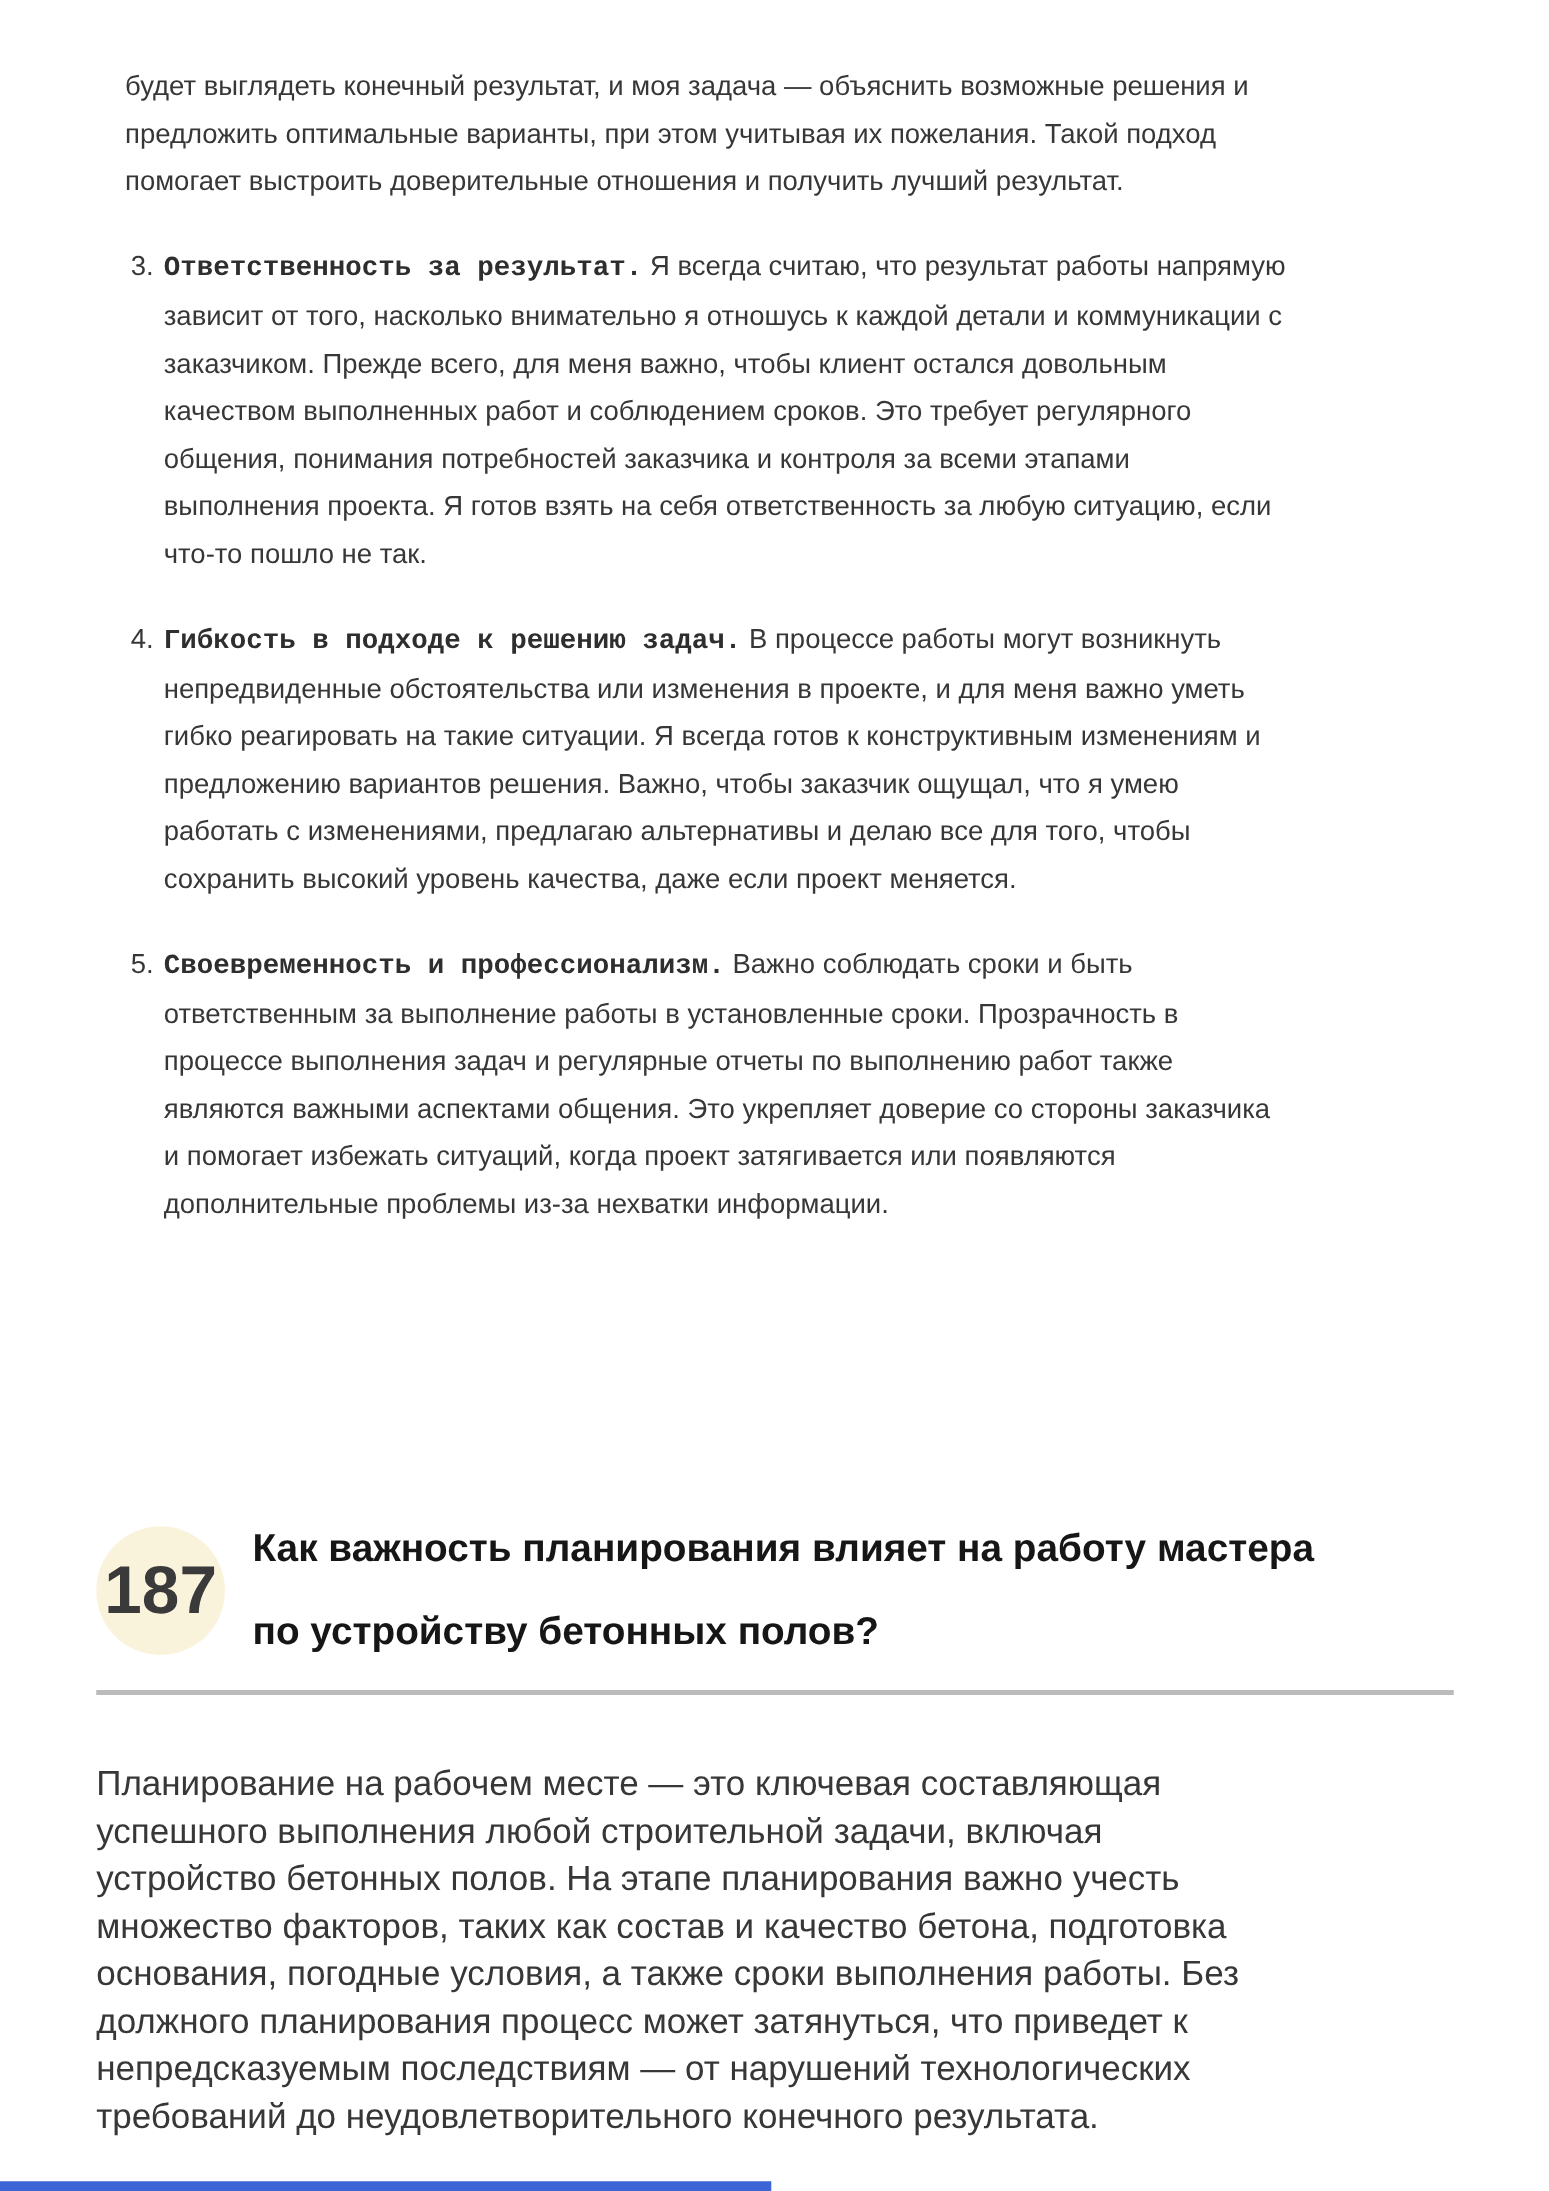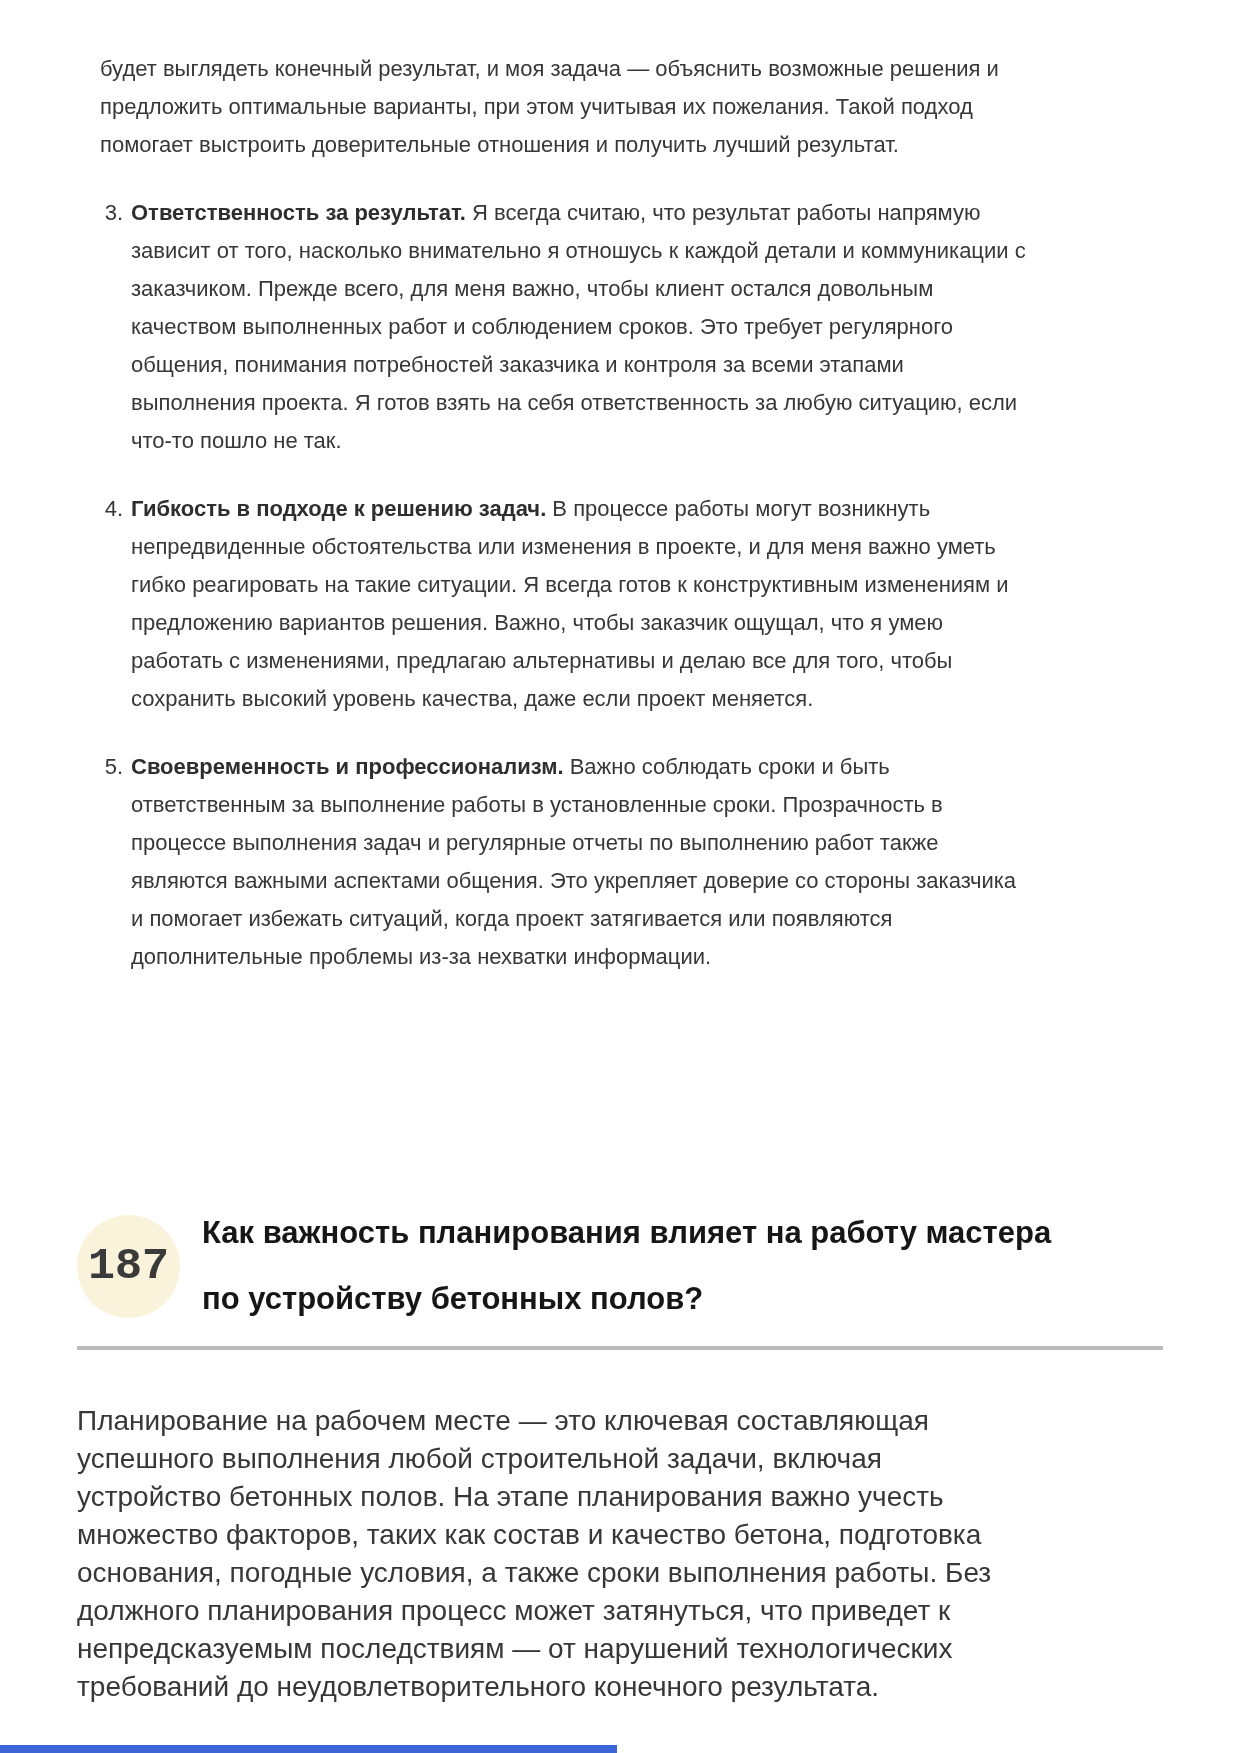--- a/index.html
+++ b/index.html
@@ -35,39 +35,38 @@
     line-height: 38px;
     margin-top: 30px;
   }
   .items li .num {
     position: absolute;
     left: 0;
     top: 0;
     width: 46px;
     text-align: right;
   }
-  .items li .lead { font-weight: 700; color: #2e2e2e; }
+  .items li .lead { font-weight: 700; color: #2e2e2e; font-family: Liberation Mono, monospace; }
   
   .section-header {
     margin-top: 224px;
     display: flex;
     align-items: center;
   }
   .badge {
     flex: 0 0 auto;
     width: 103px;
     height: 103px;
     border-radius: 50%;
     display: flex;
     align-items: center;
     justify-content: center;
-    font-size: 45px;
+    font-size: 54px;
     font-weight: 700;
     color: #3a3a3a;
-    font-family: Liberation Mono, monospace;
   }
   .section-title {
     margin-left: 22px;
     width: 850px;
     font-size: 31px;
     font-weight: 700;
     line-height: 66px;
     color: #161616;
   }
   .divider {

